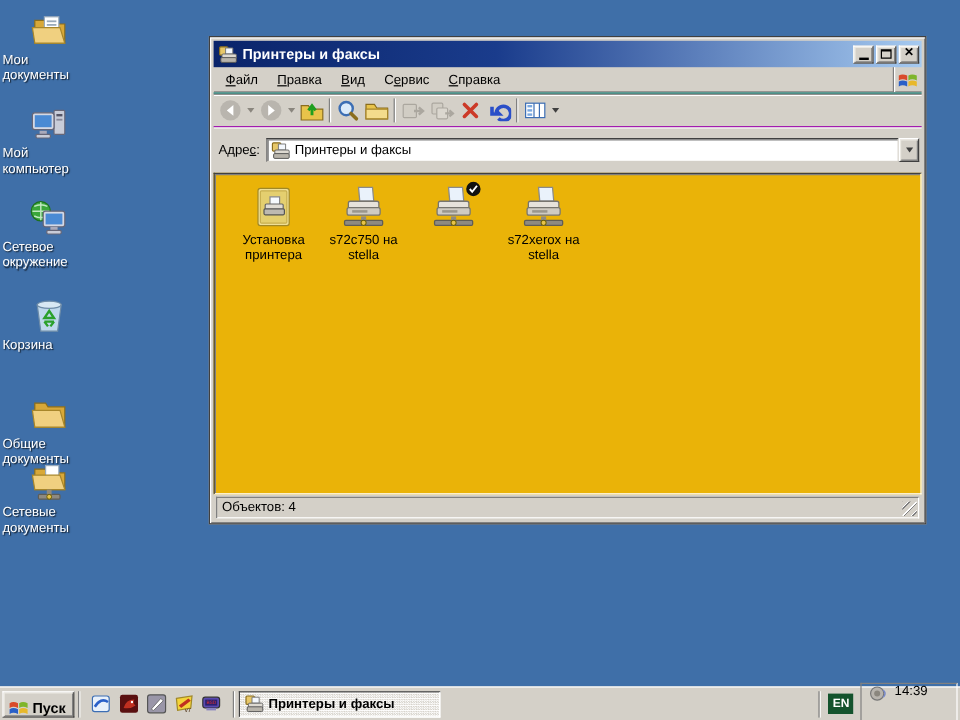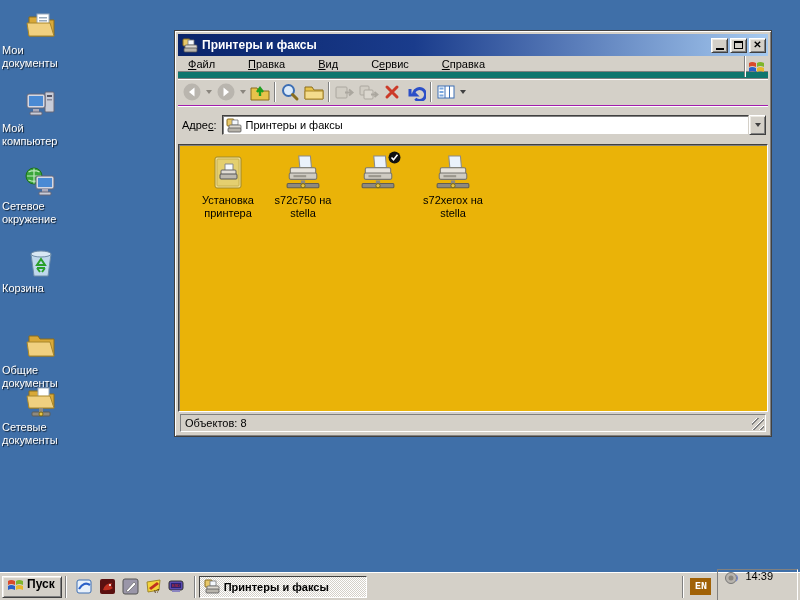--- a/index.html
+++ b/index.html
@@ -25,21 +25,21 @@
   .titlebar { height:22px; background:linear-gradient(90deg,#0A246A 0%,#1A3C8C 40%,#A6CAF0 100%);
               display:flex; align-items:center; padding:0 2px 0 4px; flex:0 0 auto; }
   .titlebar .ticon { width:16px; height:15px; margin-right:4px; flex:0 0 auto; }
   .titlebar .ttext { color:#fff; font-weight:bold; font-size:12px; flex:1 1 auto; white-space:nowrap; overflow:hidden; }
   .tb-btn { width:17px; height:15px; margin-left:2px; display:flex; align-items:center; justify-content:center;
             font-size:10px; font-weight:bold; color:#000; line-height:1; cursor:default; }
   .tb-btn.min span { display:block; width:8px; border-bottom:2px solid #000; margin-top:7px; }
   .tb-btn.max span { display:block; width:9px; height:8px; border:1px solid #000; border-top-width:2px; }
 
   .menubar { height:22px; display:flex; align-items:center; padding-left:2px; position:relative;
-             border-bottom:6px solid #0f766e; box-shadow:0 -1px 0 #808080 inset; flex:0 0 auto;gap:17px; }
+             border-bottom:1px solid #0f766e; box-shadow:0 -1px 0 #808080 inset; flex:0 0 auto; }
   .menu-item { padding:3px 8px; cursor:default; }
   .menu-item u { text-decoration:underline; }
   .menu-logo { position:absolute; right:0; top:0; width:24px; height:21px; display:flex; align-items:center;
                justify-content:center; border-left:1px solid #808080; box-shadow:1px 0 0 #fff inset; }
 
   .toolbar { height:27px; display:flex; align-items:center; padding:1px 2px;
              border-top:1px solid #808080; box-shadow:0 1px 0 #FFFFFF inset; flex:0 0 auto; }
   .tool-btn { height:24px; min-width:24px; display:flex; align-items:center; justify-content:center; padding:0 1px; cursor:default; }
   .caret { width:0; height:0; border-left:3px solid transparent; border-right:3px solid transparent;
            border-top:4px solid #404040; margin:0 2px; }
@@ -62,30 +62,30 @@
   .badge { position:absolute; top:-4px; right:-5px; }
 
   .statusbar { height:21px; padding:2px 2px 0 2px; flex:0 0 auto; display:flex; }
   .status-panel { flex:1 1 auto; height:18px; display:flex; align-items:center; padding-left:4px; position:relative; }
   .grip { position:absolute; right:1px; bottom:1px; width:12px; height:12px;
           background:repeating-linear-gradient(135deg, transparent 0 3px, #fff 3px 4px, #808080 4px 5px); }
 
   
   .taskbar { position:absolute; left:0; bottom:0; width:800px; height:28px; background:#D4D0C8;
              border-top:1px solid #FFFFFF; box-shadow:0 1px 0 #808080; display:flex; align-items:center; padding:0 2px; }
-  .start-btn { height:22px; padding:0 6px 0 4px; display:flex; align-items:flex-start; gap:3px; font-weight:bold; font-size:12px; cursor:default; }
+  .start-btn { height:22px; padding:0 6px 0 4px; display:flex; align-items:flex-end; gap:3px; font-weight:bold; font-size:12px; cursor:default; }
   .ql { display:flex; align-items:center; gap:6px; padding:0 6px; }
   .ql .qicon { width:17px; height:17px; cursor:default; }
   .task-btn { height:22px; width:168px; display:flex; align-items:center; gap:4px; padding:0 4px; font-weight:bold;
               border:1px solid; border-color:#404040 #FFFFFF #FFFFFF #404040;
               background:#fff; background-image:conic-gradient(#D4D0C8 25%, transparent 0 50%, #D4D0C8 0 75%, transparent 0);
               background-size:2px 2px; cursor:default; }
   .tray-spacer { flex:1 1 auto; }
-  .lang-badge { width:21px; height:17px; background:#a16207; color:#fff; font-weight:bold; font-size:10px;
-                display:flex; align-items:center; justify-content:center; margin-right:6px; cursor:default;font-family:Liberation Mono, monospace; }
+  .lang-badge { width:21px; height:17px; background:#14532d; color:#fff; font-weight:bold; font-size:10px;
+                display:flex; align-items:center; justify-content:center; margin-right:6px; cursor:default; }
   .tray { height:36px; display:flex; align-items:flex-start; gap:5px; padding:0 24px 0 6px; }
   .clock { font-size:11px; }
 </style>
 </head>
 <body>
 
 <svg width="0" height="0" style="position:absolute">
   <defs>
     <g id="g-netprinter">
       <polygon points="13,1 24,1 25,12 14,12" fill="#EAF2FB" stroke="#8a8a8a" stroke-width="1"></polygon>
@@ -360,21 +360,21 @@
             </svg>
         </span>
       </div>
       <div class="ilabel">s72xerox на stella</div>
     </div>
 
   </div>
 
   <div class="statusbar">
     <div class="status-panel sunken">
-      <span>Объектов: 8</span>
+      <span>Объектов: 4</span>
       <span class="grip"></span>
     </div>
   </div>
 </div>
 
 <div class="taskbar">
   <div class="start-btn raised">
     <svg width="17" height="15" viewBox="0 0 17 15">
         <use href="#g-flag"></use>
       </svg>

